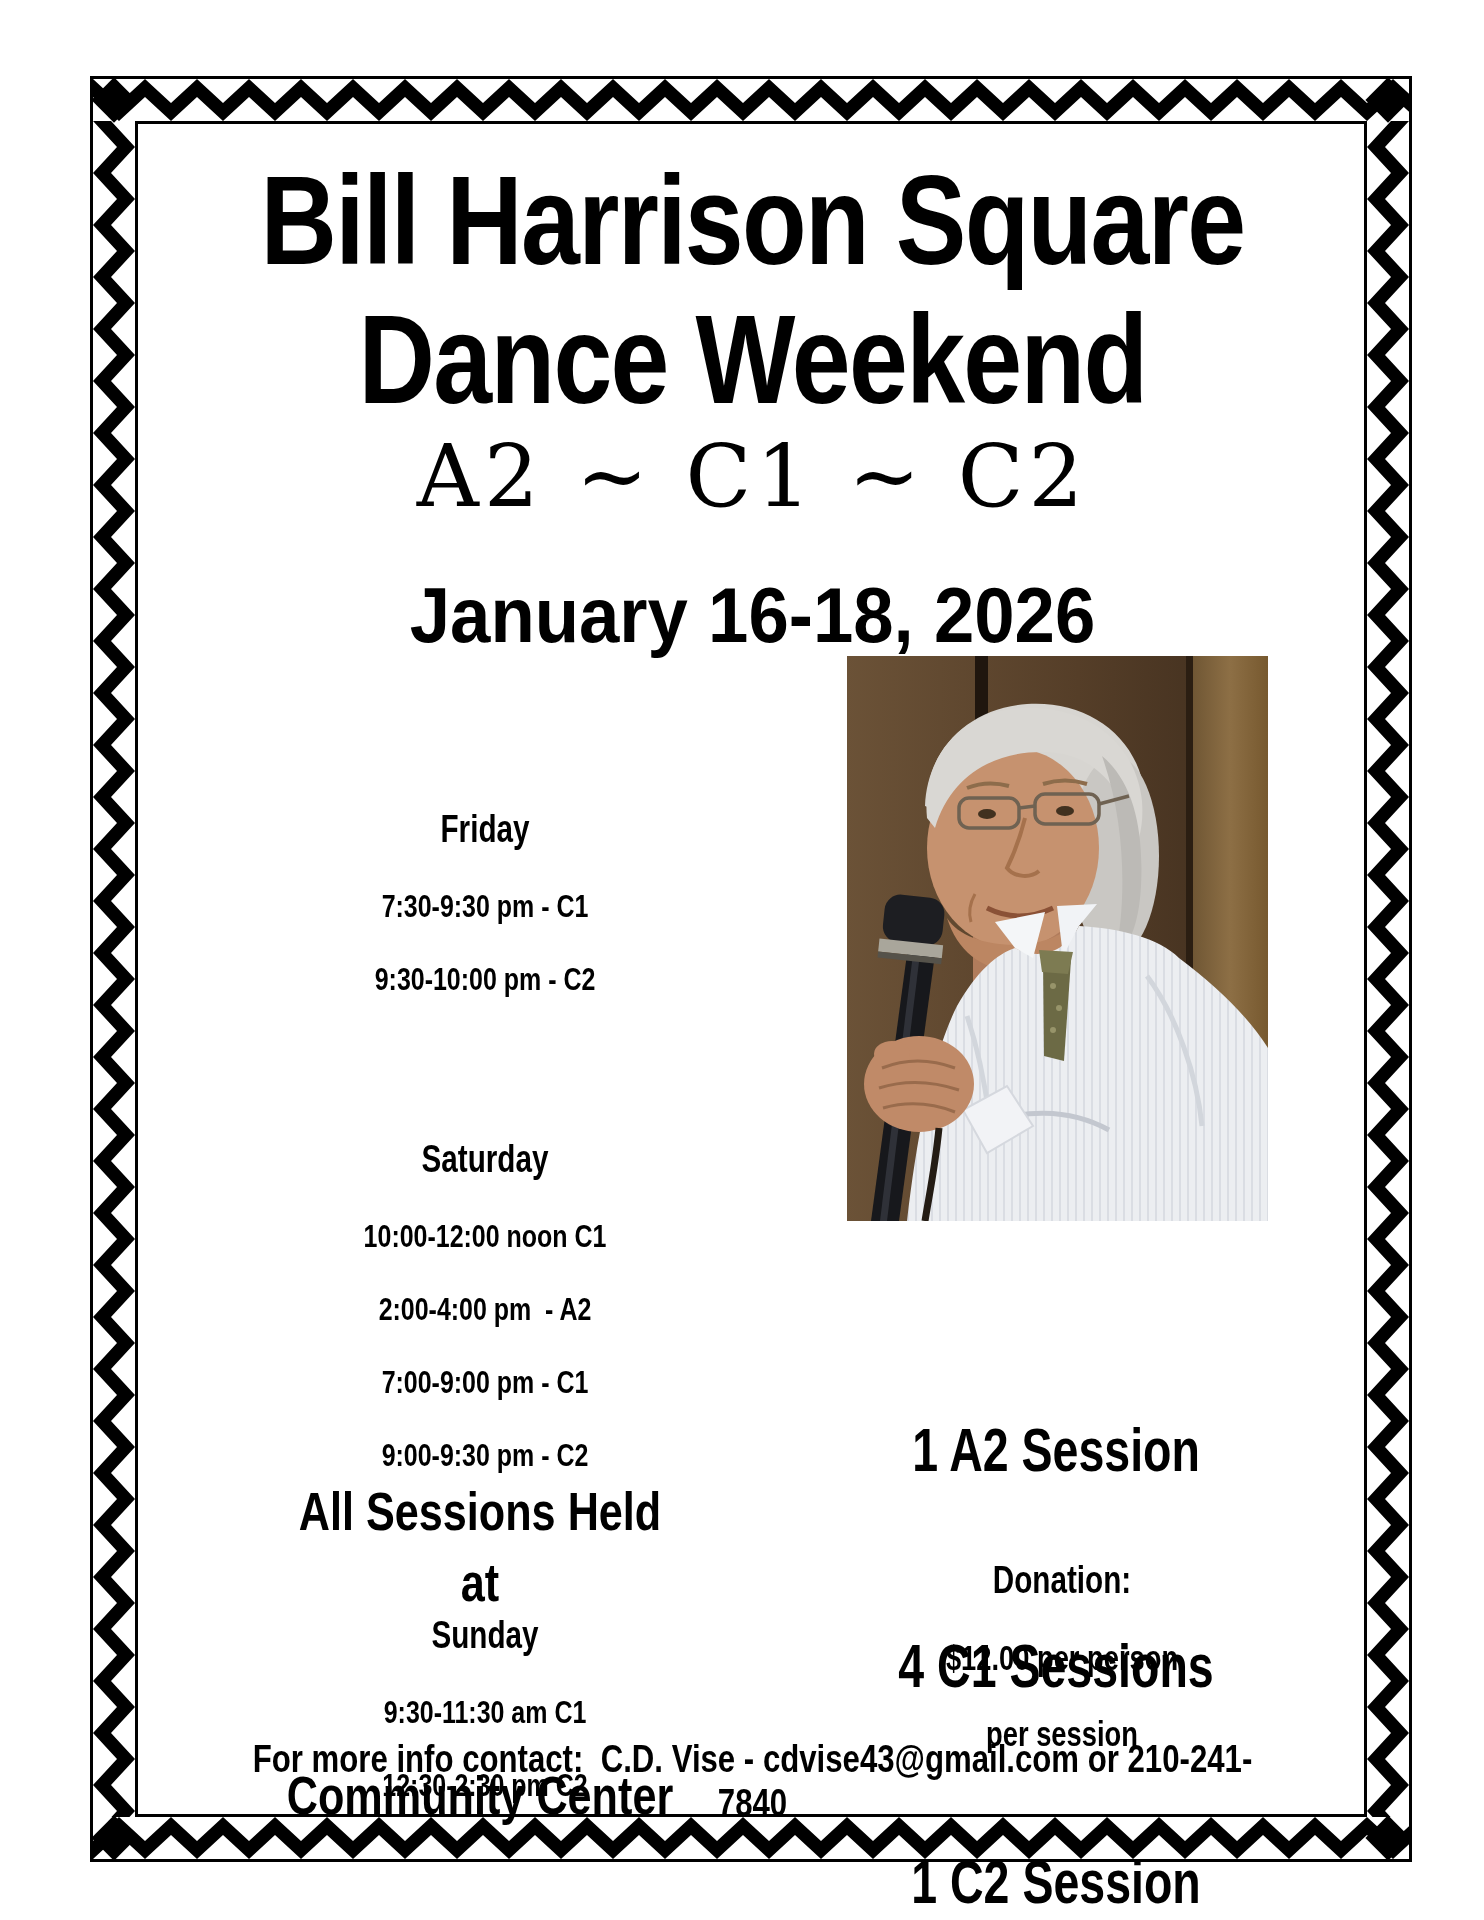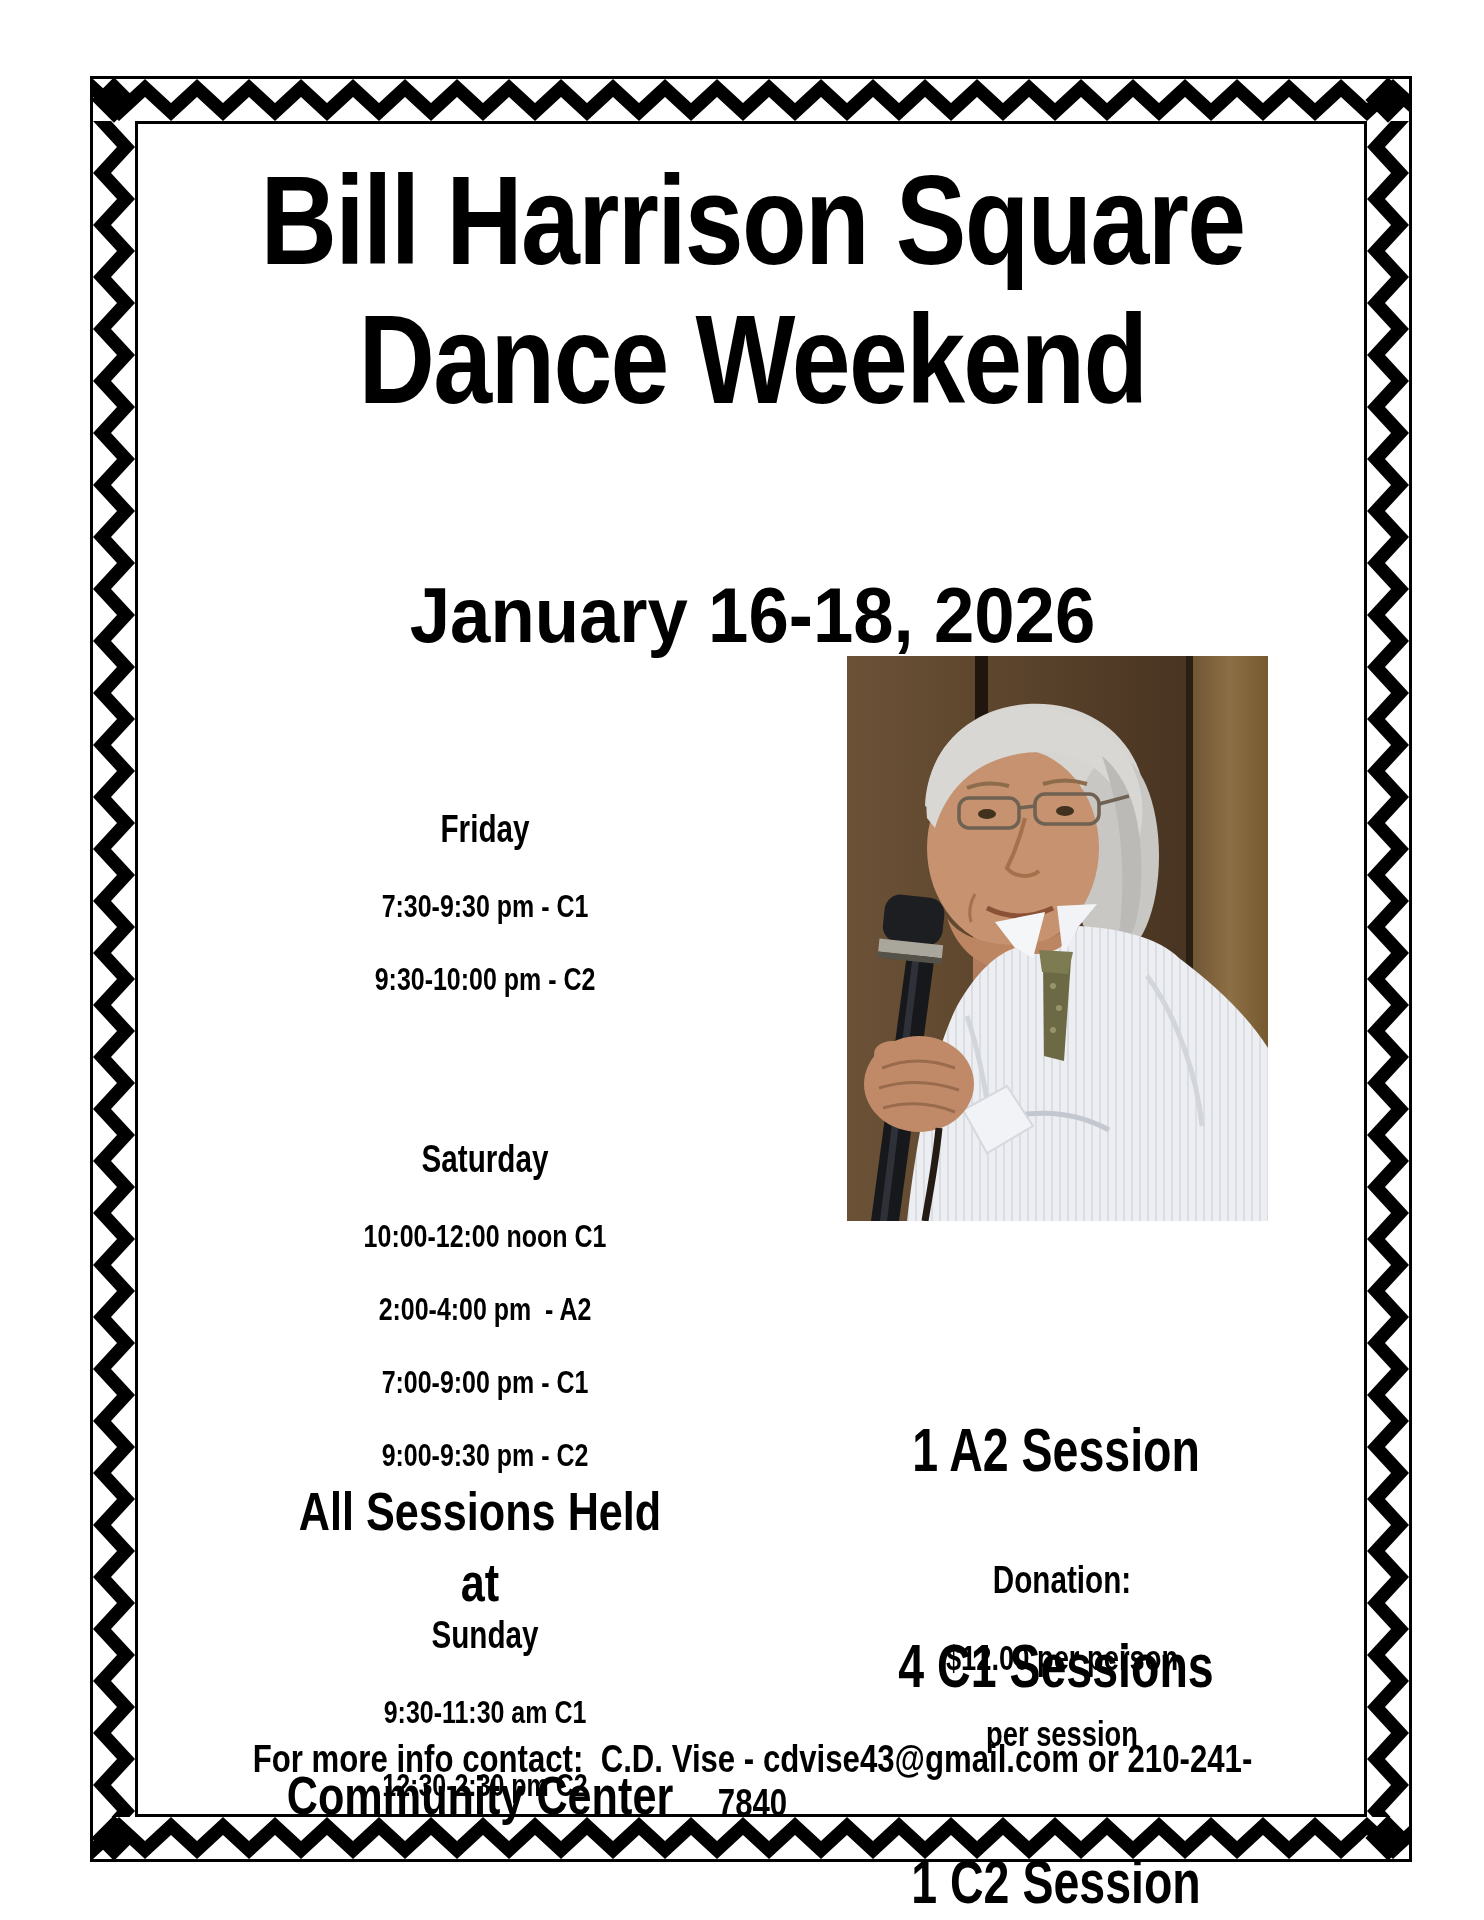--- a/index.html
+++ b/index.html
@@ -77,20 +77,21 @@
     </svg>
     <div class="corner tl"></div>
     <div class="corner tr"></div>
     <div class="corner bl"></div>
     <div class="corner br"></div>
     <div class="inner-line"></div>
   </div>
 
   <div class="abs title-line t1 squeeze">Bill Harrison Square</div>
   <div class="abs title-line t2 squeeze">Dance Weekend</div>
+  <div class="abs levels">A2 ~ C1 ~ C2</div>
   <div class="abs date squeeze">January 16-18, 2026</div>
 
   <div class="abs schedule squeeze">
     <div class="day">
       <div class="day-name">Friday</div>
       <div class="day-item">7:30-9:30 pm - C1</div>
       <div class="day-item">9:30-10:00 pm - C2</div>
     </div>
     <div class="day">
       <div class="day-name">Saturday</div>

